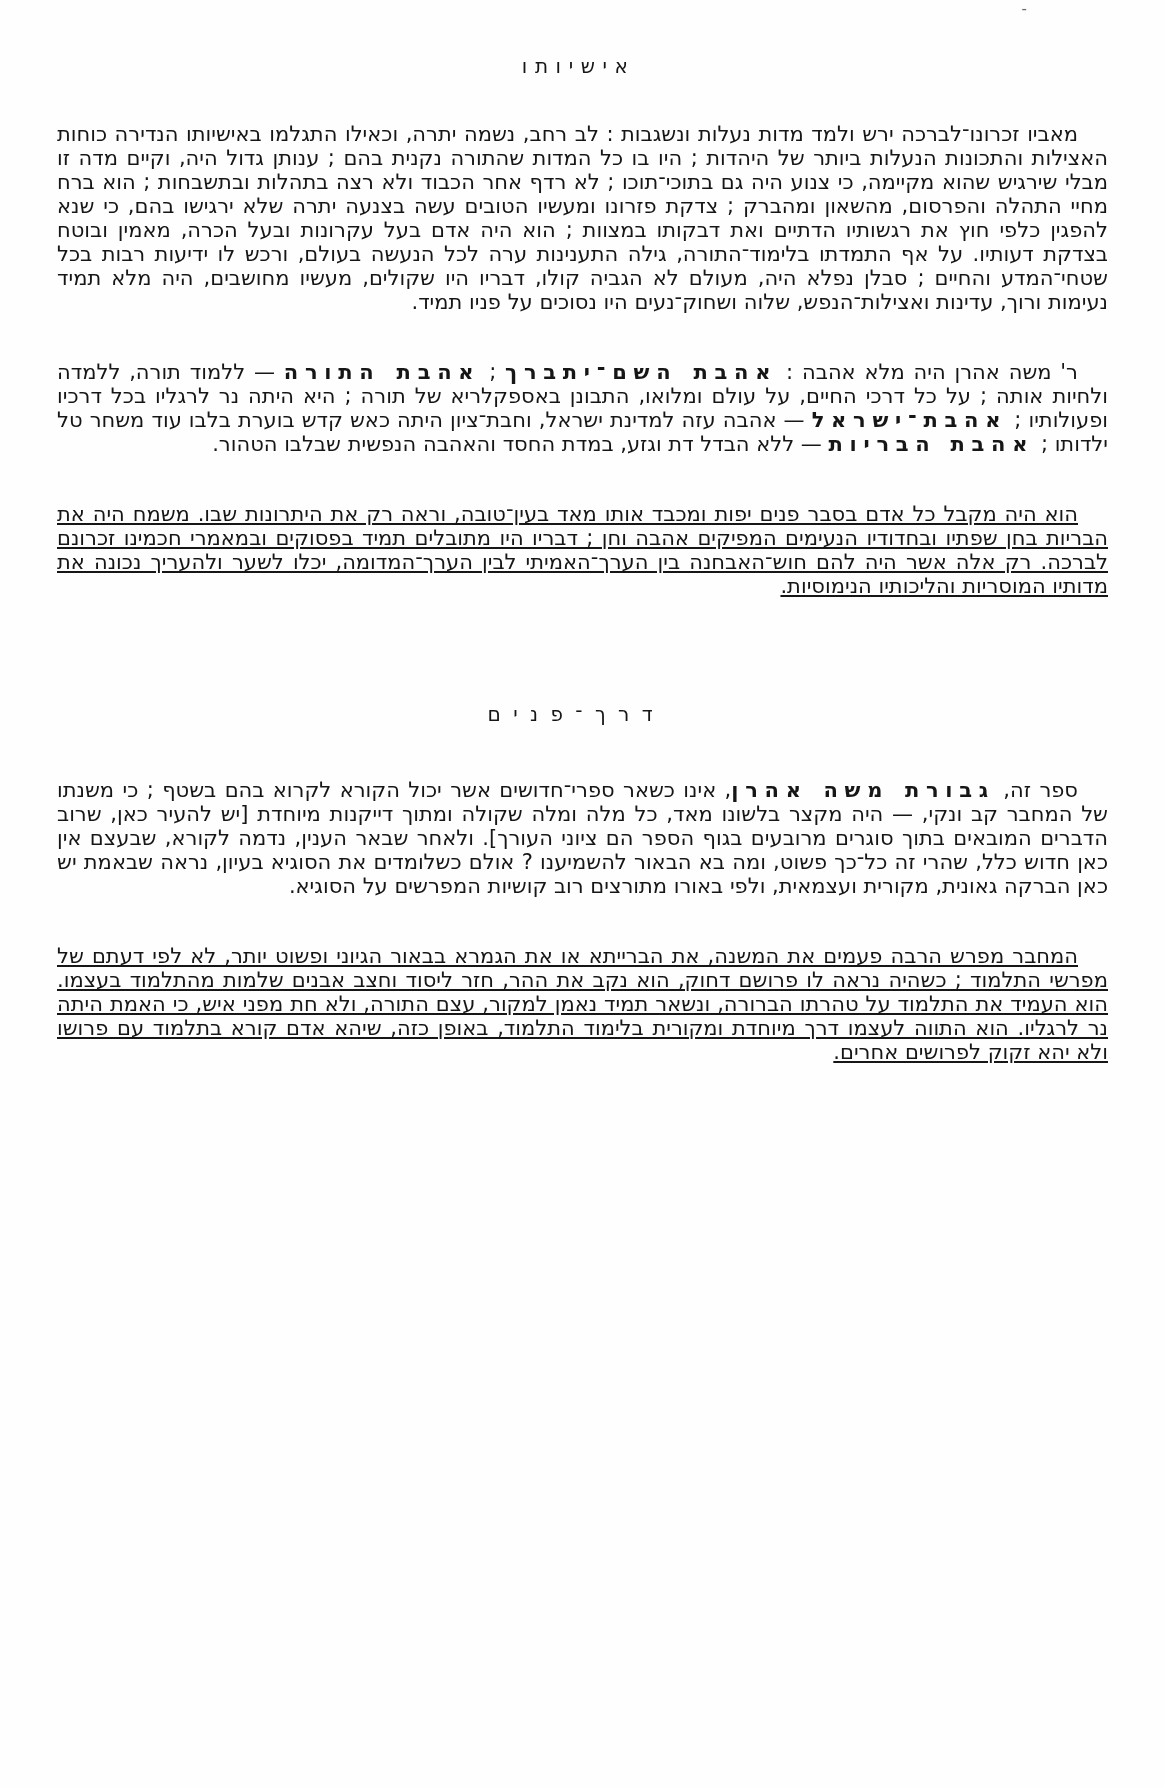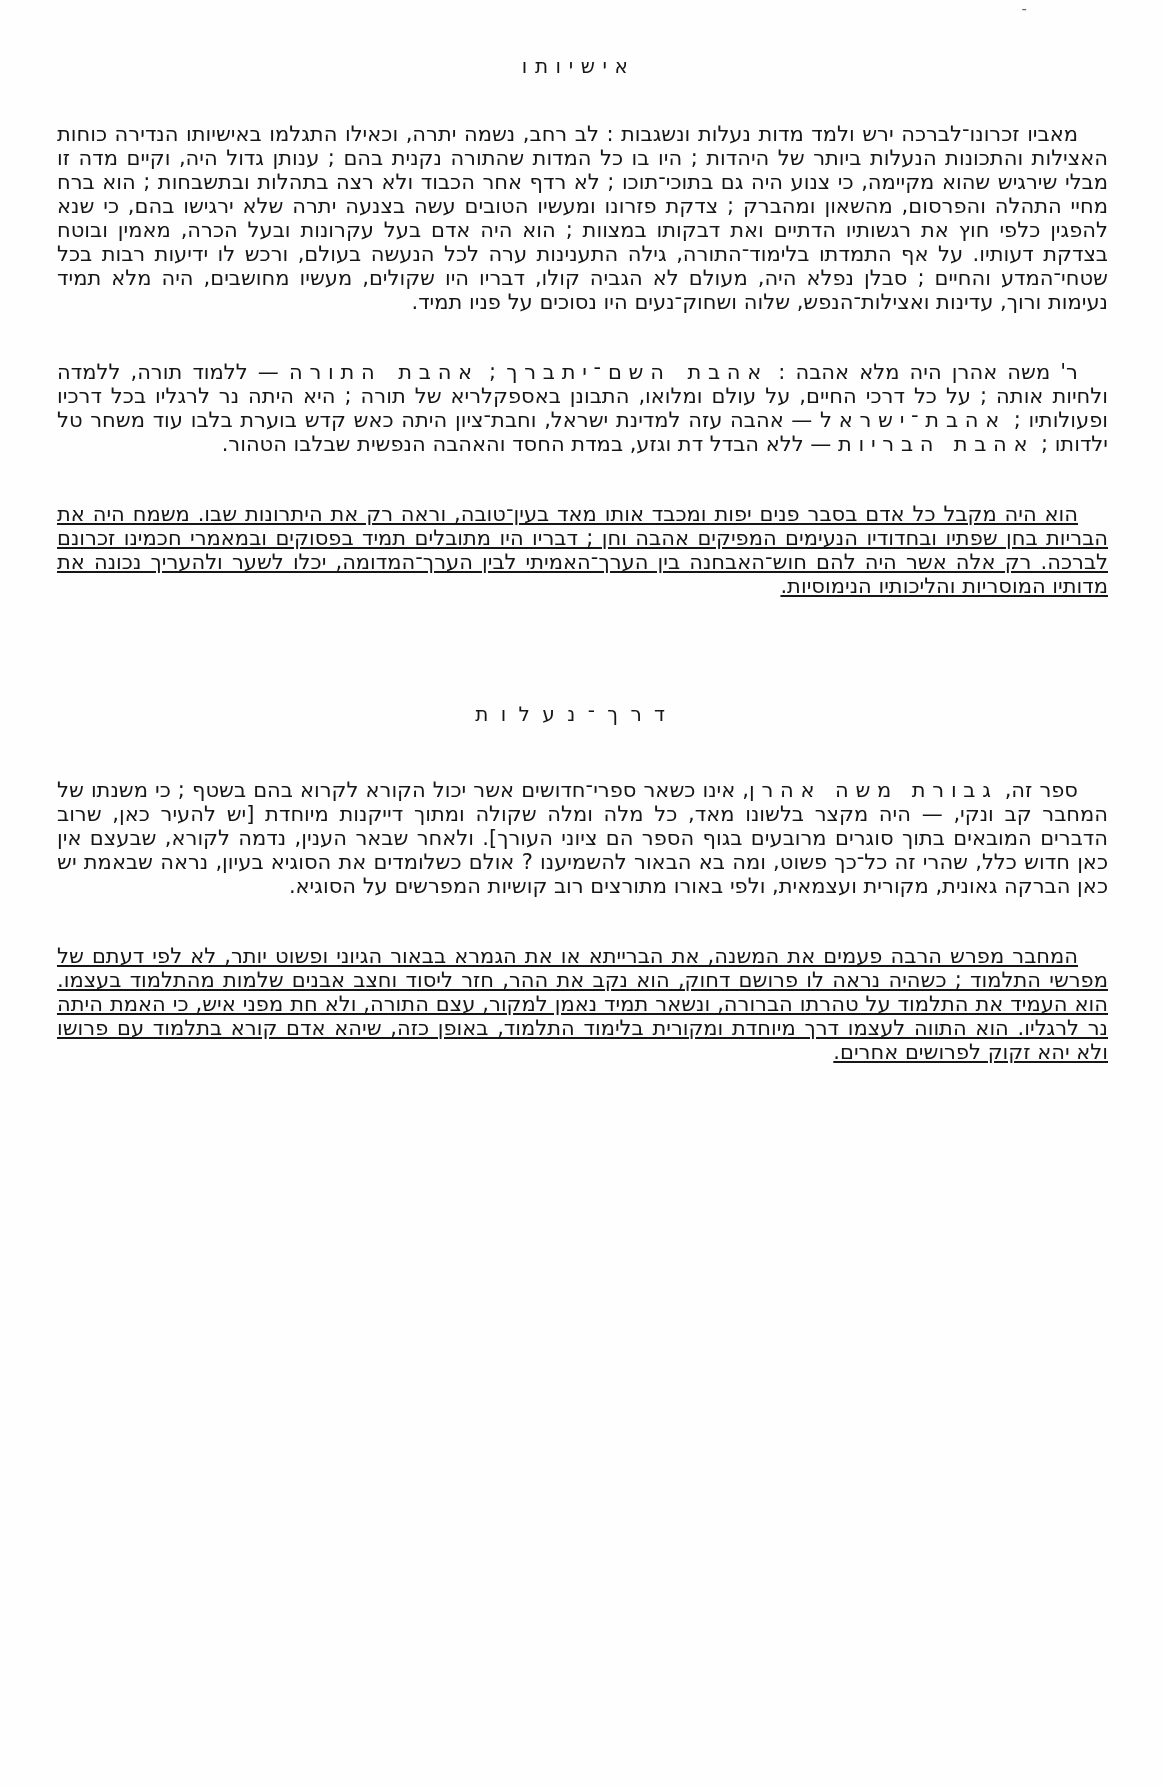--- a/index.html
+++ b/index.html
@@ -43,39 +43,39 @@
   }
   .para {
     margin: 0 0 46px 0;
     font-size: 21px;
     line-height: 24px;
     text-align: justify;
     text-indent: 30px;
   }
   .paragraphs .para:last-child { margin-bottom: 0; text-decoration: underline; }
   .seg { }
-  .em { letter-spacing: 0.32em; }
+  .em { letter-spacing: 0.32em; font-weight: bold; }
 </style>
 </head>
 <body>
 
 <div class="page">
 
   <div class="scan-artifact">-</div>
 
   <section class="doc-section">
     <h1 class="sec-title">אישיותו</h1>
     <div class="paragraphs">
         <p class="para"><span class="seg">מאביו זכרונו־לברכה ירש ולמד מדות נעלות ונשגבות : לב רחב, נשמה יתרה, וכאילו התגלמו באישיותו הנדירה כוחות האצילות והתכונות הנעלות ביותר של היהדות ; היו בו כל המדות שהתורה נקנית בהם ; ענותן גדול היה, וקיים מדה זו מבלי שירגיש שהוא מקיימה, כי צנוע היה גם בתוכי־תוכו ; לא רדף אחר הכבוד ולא רצה בתהלות ובתשבחות ; הוא ברח מחיי התהלה והפרסום, מהשאון ומהברק ; צדקת פזרונו ומעשיו הטובים עשה בצנעה יתרה שלא ירגישו בהם, כי שנא להפגין כלפי חוץ את רגשותיו הדתיים ואת דבקותו במצוות ; הוא היה אדם בעל עקרונות ובעל הכרה, מאמין ובוטח בצדקת דעותיו. על אף התמדתו בלימוד־התורה, גילה התענינות ערה לכל הנעשה בעולם, ורכש לו ידיעות רבות בכל שטחי־המדע והחיים ; סבלן נפלא היה, מעולם לא הגביה קולו, דבריו היו שקולים, מעשיו מחושבים, היה מלא תמיד נעימות ורוך, עדינות ואצילות־הנפש, שלוה ושחוק־נעים היו נסוכים על פניו תמיד.</span></p>
         <p class="para"><span class="seg">ר' משה אהרן היה מלא אהבה : </span><span class="seg em">אהבת השם־יתברך</span><span class="seg"> ; </span><span class="seg em">אהבת התורה</span><span class="seg"> — ללמוד תורה, ללמדה ולחיות אותה ; על כל דרכי החיים, על עולם ומלואו, התבונן באספקלריא של תורה ; היא היתה נר לרגליו בכל דרכיו ופעולותיו ; </span><span class="seg em">אהבת־ישראל</span><span class="seg"> — אהבה עזה למדינת ישראל, וחבת־ציון היתה כאש קדש בוערת בלבו עוד משחר טל ילדותו ; </span><span class="seg em">אהבת הבריות</span><span class="seg"> — ללא הבדל דת וגזע, במדת החסד והאהבה הנפשית שבלבו הטהור.</span></p>
         <p class="para"><span class="seg">הוא היה מקבל כל אדם בסבר פנים יפות ומכבד אותו מאד בעין־טובה, וראה רק את היתרונות שבו. משמח היה את הבריות בחן שפתיו ובחדודיו הנעימים המפיקים אהבה וחן ; דבריו היו מתובלים תמיד בפסוקים ובמאמרי חכמינו זכרונם לברכה. רק אלה אשר היה להם חוש־האבחנה בין הערך־האמיתי לבין הערך־המדומה, יכלו לשער ולהעריך נכונה את מדותיו המוסריות והליכותיו הנימוסיות.</span></p>
       </div>
   </section>
 
   <section class="doc-section">
-    <h1 class="sec-title sec-title-wide">דרך־נעלות</h1>
+    <h1 class="sec-title sec-title-wide">דרך־פנים</h1>
     <div class="paragraphs">
         <p class="para"><span class="seg">ספר זה, </span><span class="seg em">גבורת משה אהרן</span><span class="seg">, אינו כשאר ספרי־חדושים אשר יכול הקורא לקרוא בהם בשטף ; כי משנתו של המחבר קב ונקי, — היה מקצר בלשונו מאד, כל מלה ומלה שקולה ומתוך דייקנות מיוחדת [יש להעיר כאן, שרוב הדברים המובאים בתוך סוגרים מרובעים בגוף הספר הם ציוני העורך]. ולאחר שבאר הענין, נדמה לקורא, שבעצם אין כאן חדוש כלל, שהרי זה כל־כך פשוט, ומה בא הבאור להשמיענו ? אולם כשלומדים את הסוגיא בעיון, נראה שבאמת יש כאן הברקה גאונית, מקורית ועצמאית, ולפי באורו מתורצים רוב קושיות המפרשים על הסוגיא.</span></p>
         <p class="para"><span class="seg">המחבר מפרש הרבה פעמים את המשנה, את הברייתא או את הגמרא בבאור הגיוני ופשוט יותר, לא לפי דעתם של מפרשי התלמוד ; כשהיה נראה לו פרושם דחוק, הוא נקב את ההר, חזר ליסוד וחצב אבנים שלמות מהתלמוד בעצמו. הוא העמיד את התלמוד על טהרתו הברורה, ונשאר תמיד נאמן למקור, עצם התורה, ולא חת מפני איש, כי האמת היתה נר לרגליו. הוא התווה לעצמו דרך מיוחדת ומקורית בלימוד התלמוד, באופן כזה, שיהא אדם קורא בתלמוד עם פרושו ולא יהא זקוק לפרושים אחרים.</span></p>
       </div>
   </section>
 
 </div>
 
 </body></html>

